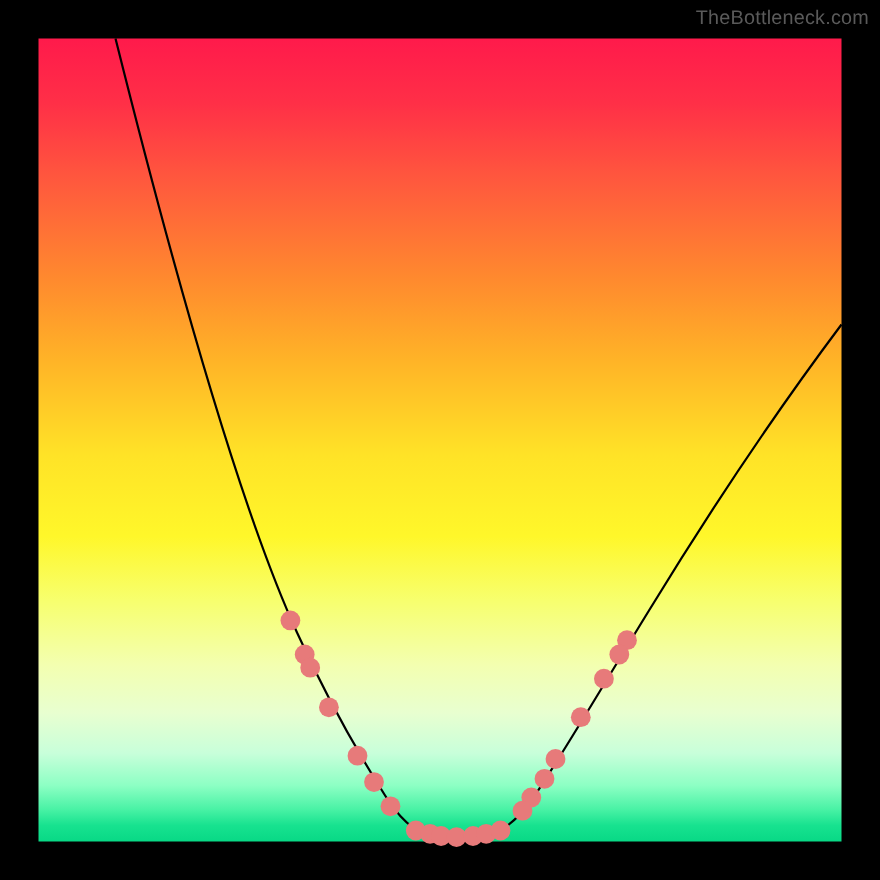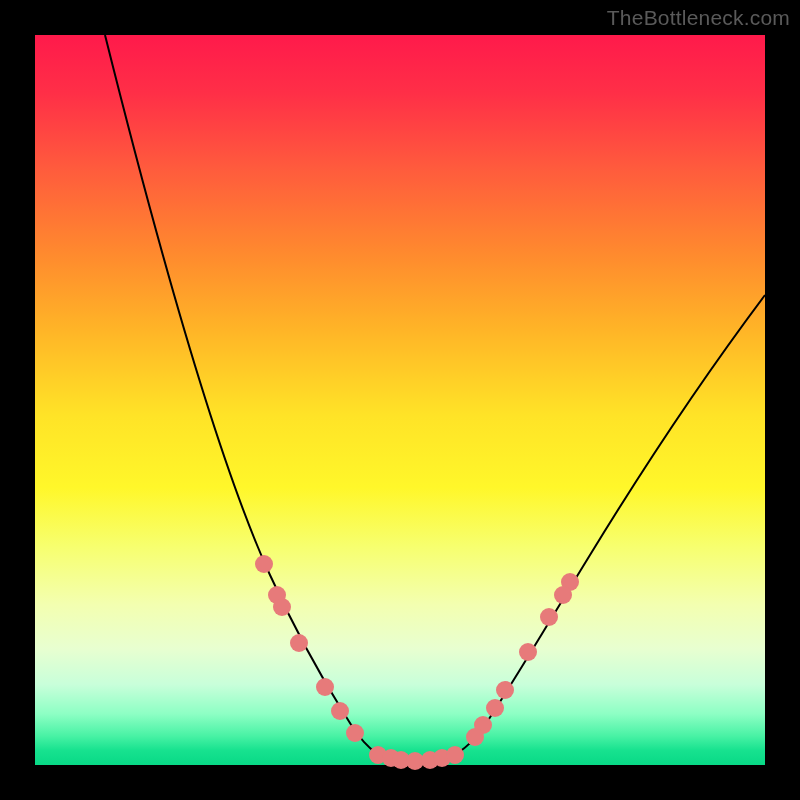--- a/index.html
+++ b/index.html
@@ -40,21 +40,21 @@
       #49f2a5 96%,
       #17e28f 98%,
       #08d986 100%
     );
   }
   .watermark {
     position: absolute;
     top: 6px;
     right: 10px;
     color: #5a5a5a;
-    font-size: 21px;
+    font-size: 18px;
     letter-spacing: 0.2px;
     user-select: none;
   }
   svg.curve-layer {
     position: absolute;
     left: 0;
     top: 0;
     width: 730px;
     height: 730px;
     overflow: visible;

